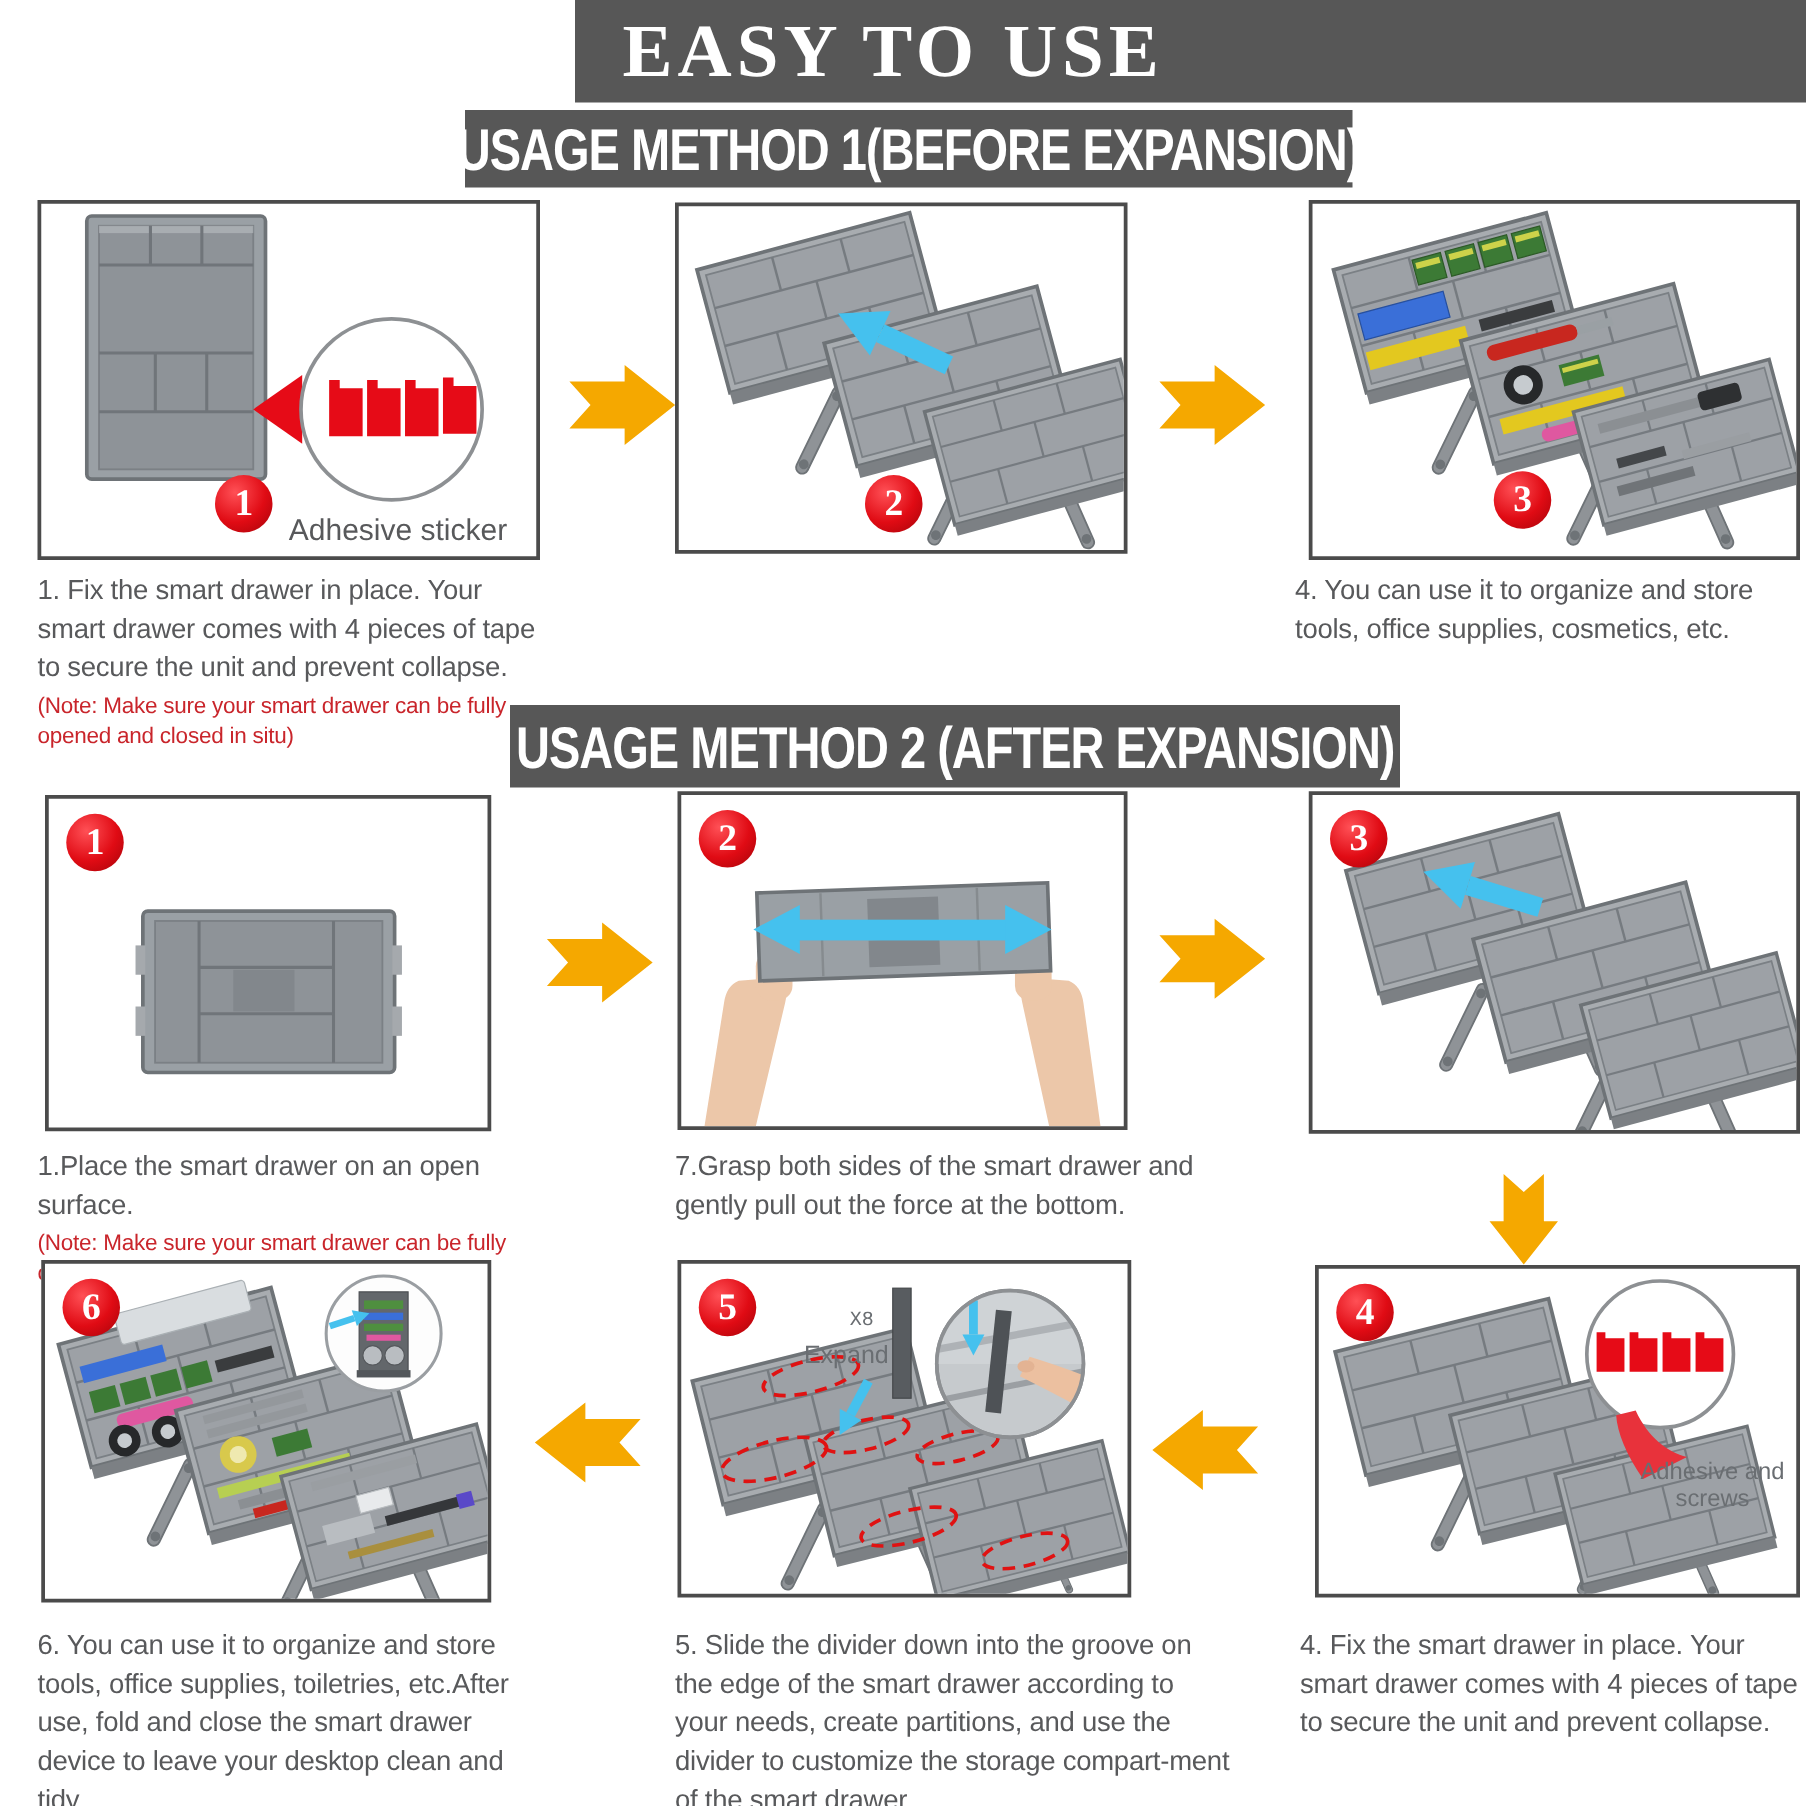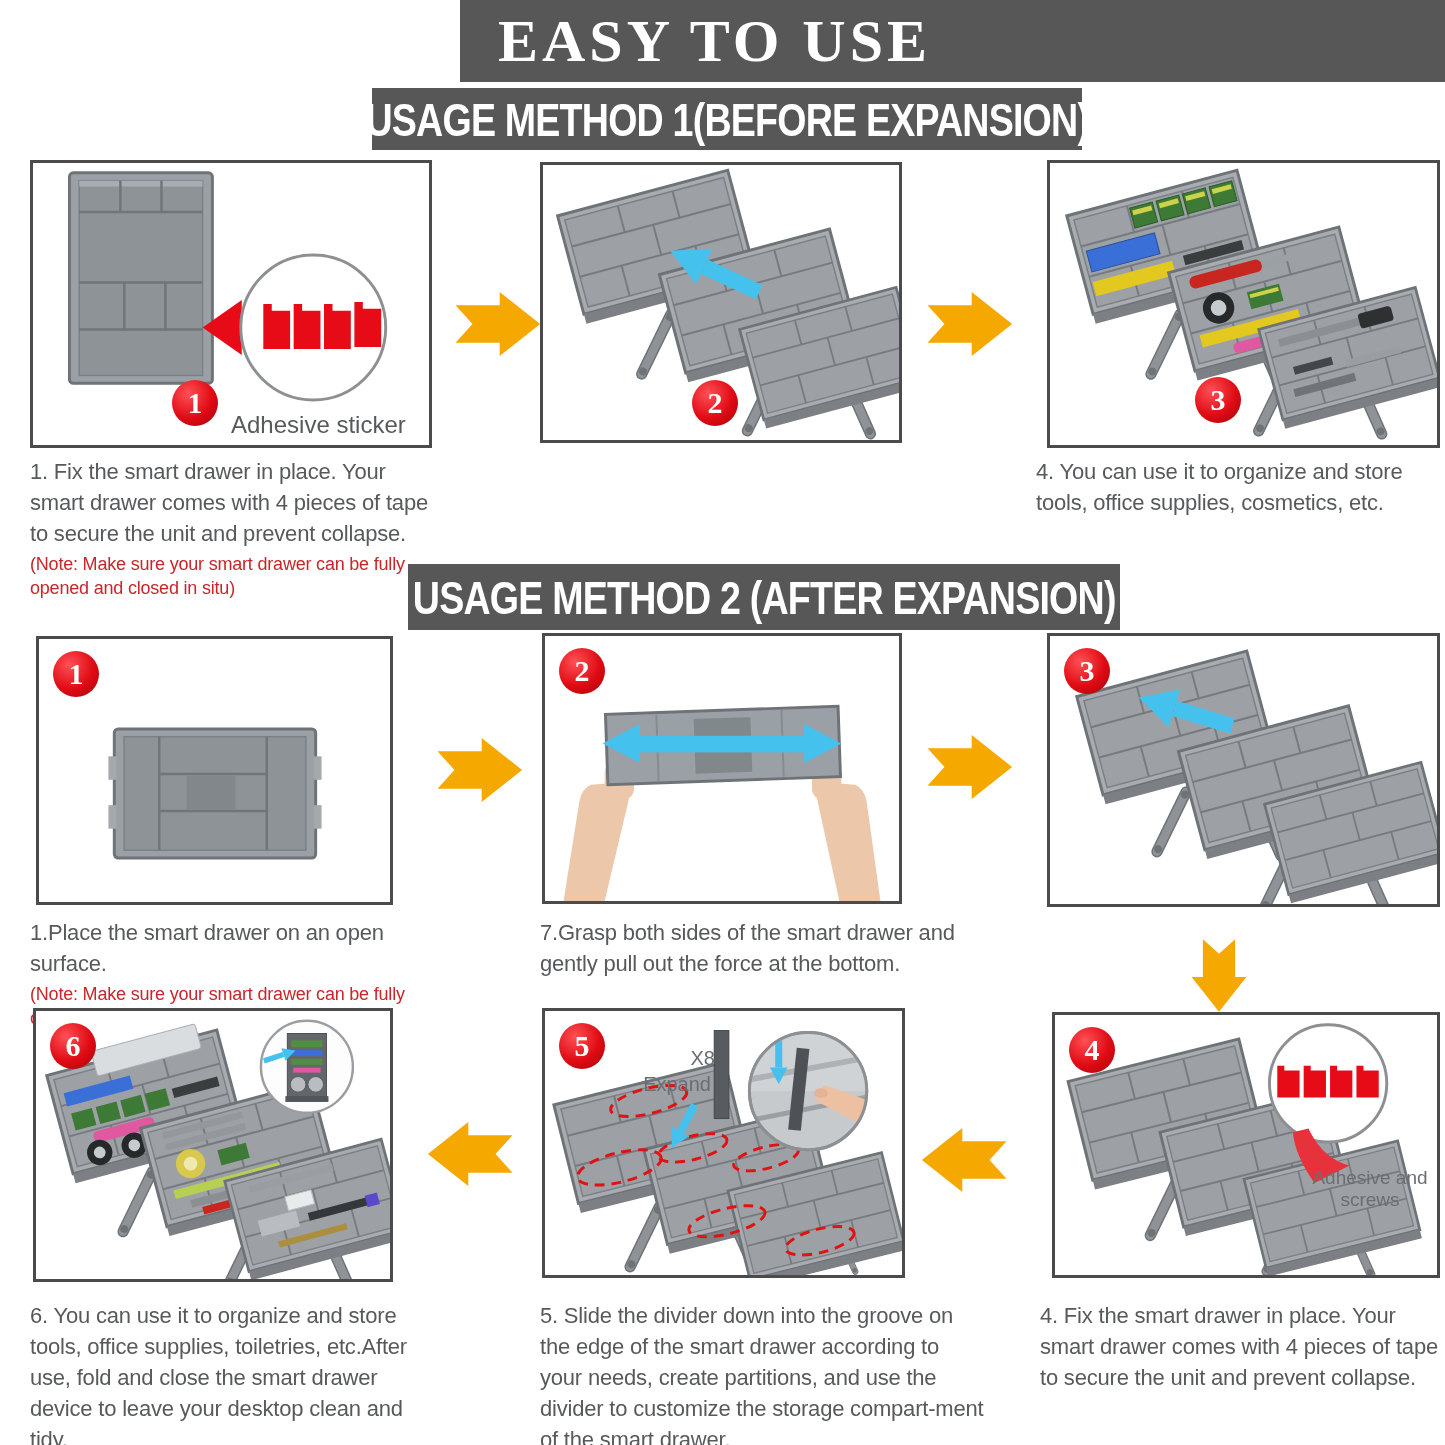--- a/index.html
+++ b/index.html
@@ -346,21 +346,21 @@
         <path d="M208,70 L328,48" stroke="#aeb2b6" stroke-width="6" fill="none"></path>
         <path d="M208,112 L328,88" stroke="#9b9fa3" stroke-width="5" fill="none"></path>
         <rect x="252" y="38" width="13" height="84" fill="#4e5256" transform="rotate(6 258 80)"></rect>
         <path d="M330,120 Q300,104 276,92 L284,76 Q310,84 330,92 Z" fill="#ecc0a0"></path>
         <ellipse cx="281" cy="84" rx="7" ry="5" fill="#e3b393"></ellipse>
         <use href="#barrow" transform="translate(238,30) rotate(90) scale(0.45)"></use>
       </g>
       <circle cx="268" cy="82" r="60" fill="none" stroke="#8d9093" stroke-width="3"></circle>
     </svg>
     <div class="badge" style="left:14px;top:12px;">5</div>
-    <div class="inset-label" style="left:100px;top:36px;width:70px;text-align:right;font-size:20px;color:#6a6e72;">X8</div>
+    <div class="inset-label" style="left:84px;top:36px;width:70px;text-align:right;font-size:16px;color:#6a6e72;font-family:Liberation Mono, monospace;">X8</div>
     <div class="inset-label" style="left:40px;top:62px;width:126px;text-align:right;font-size:20px;color:#6a6e72;">Expand</div>
   </div>
 
   <div class="panel" style="left:1052px;top:1012px;width:388px;height:266px;">
     <svg viewBox="0 0 388 266">
       <use href="#leg" transform="translate(128,160) rotate(26)"></use>
       <use href="#leg" transform="translate(194,162) rotate(-24)"></use>
       <use href="#leg" transform="translate(240,210) rotate(26) scale(0.8)"></use>
       <use href="#leg" transform="translate(298,212) rotate(-24) scale(0.8)"></use>
       <use href="#tray" transform="translate(12,68) rotate(-14)"></use>

